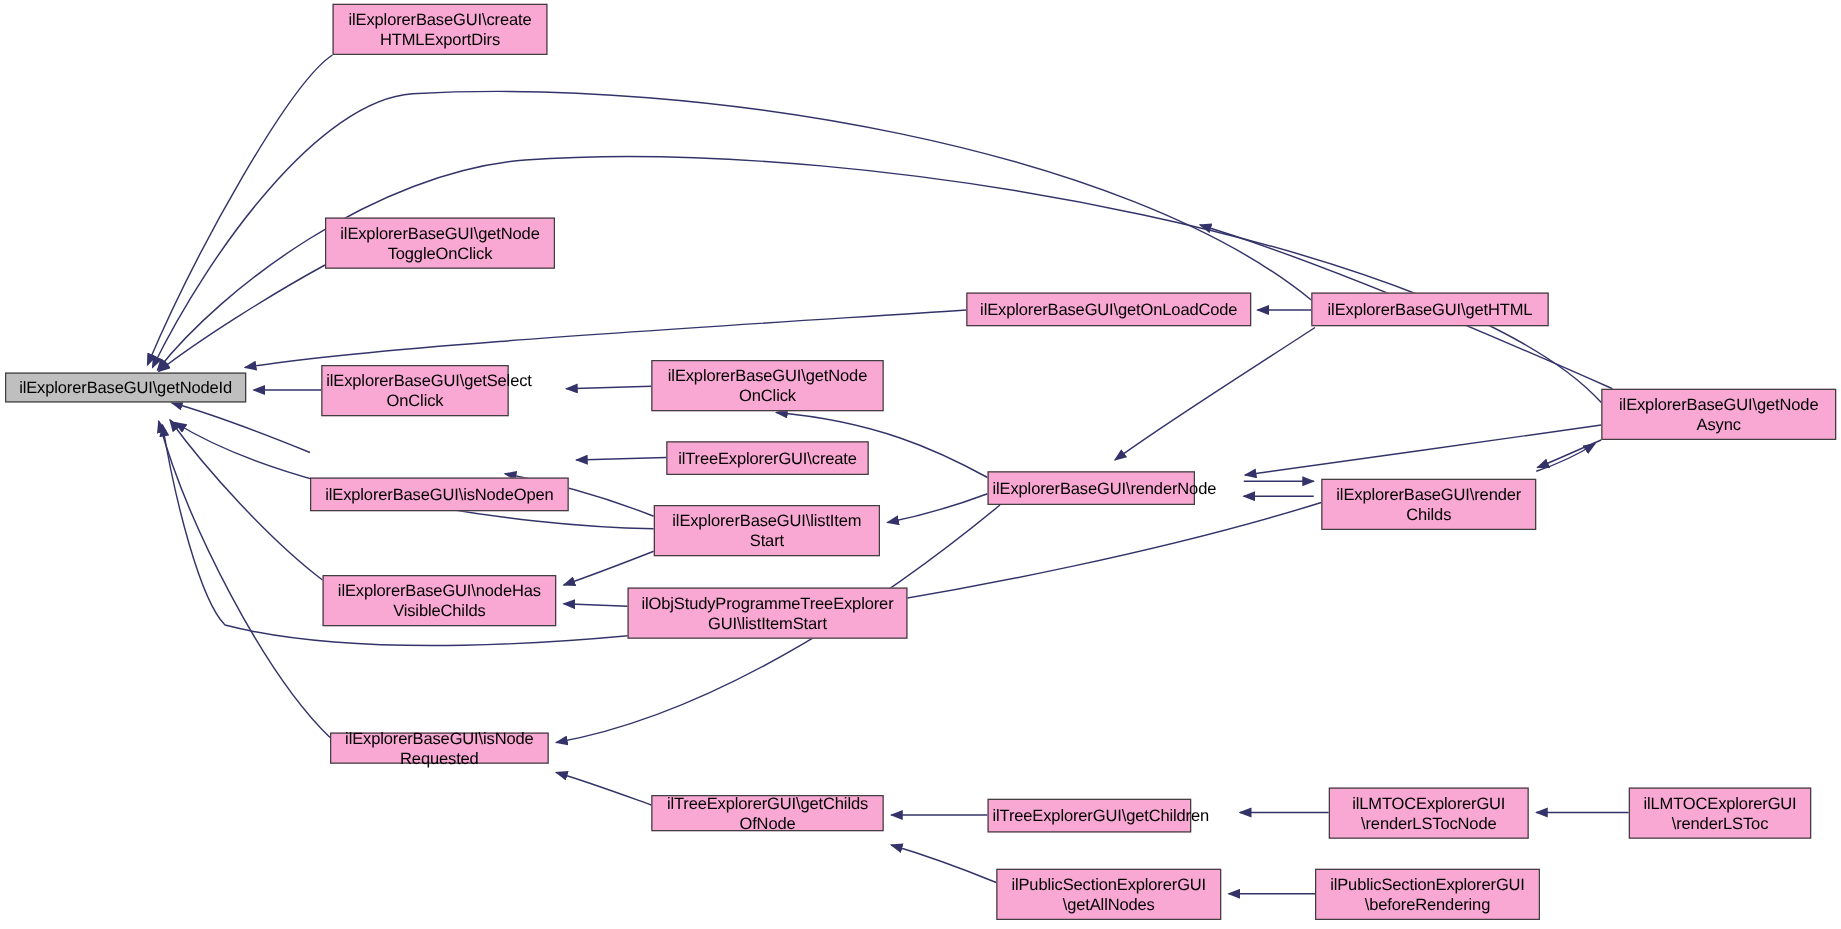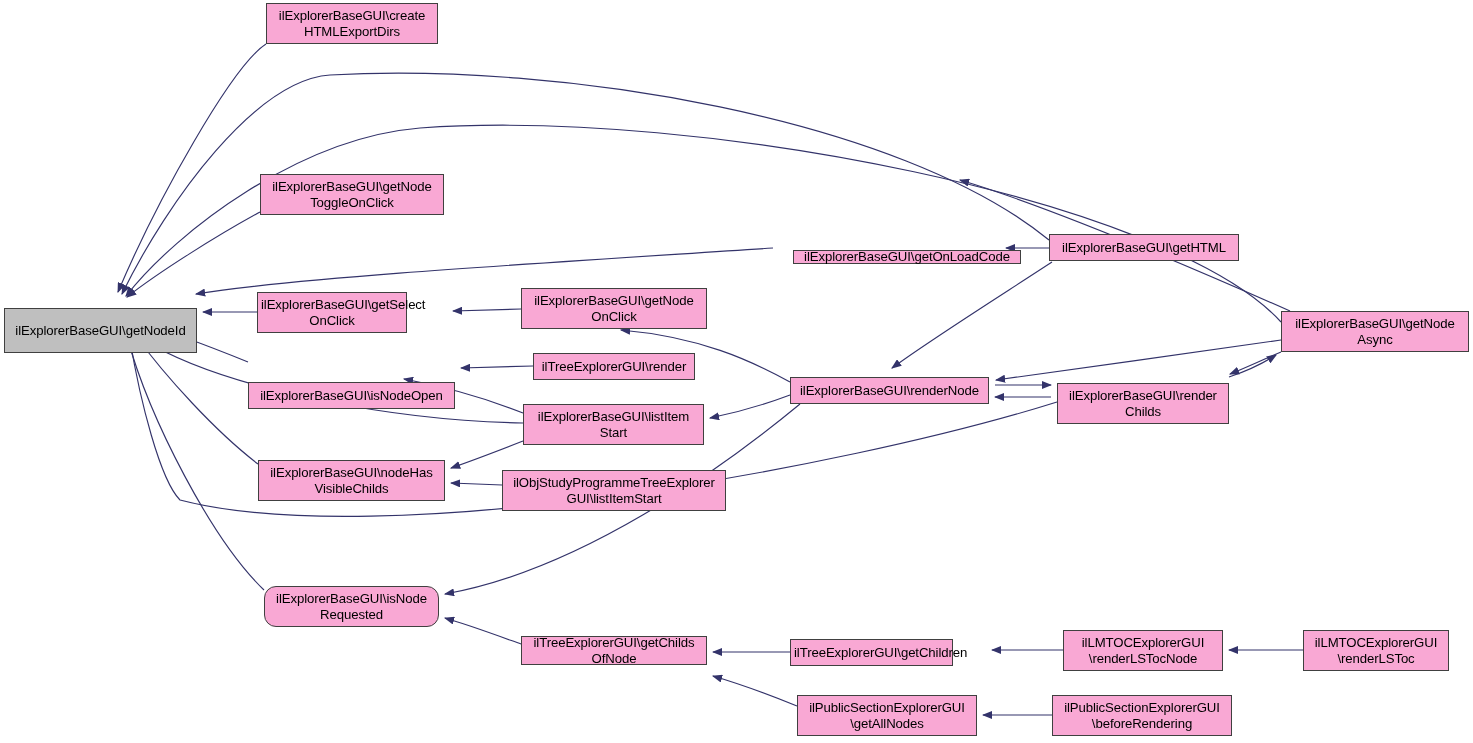--- a/index.html
+++ b/index.html
@@ -93,45 +93,45 @@
         <path d="M1229,377 C1250,370 1265,362 1276,355" fill="none" stroke="#33336a" stroke-width="1.15" marker-end="url(#arrowhead)"></path>
         <path d="M1281,352 C1262,360 1245,368 1230,374" fill="none" stroke="#33336a" stroke-width="1.15" marker-end="url(#arrowhead)"></path>
         <path d="M1281,340 C1200,352 1080,368 996,380" fill="none" stroke="#33336a" stroke-width="1.15" marker-end="url(#arrowhead)"></path>
         <path d="M1052,262 C1000,296 930,340 892,368" fill="none" stroke="#33336a" stroke-width="1.15" marker-end="url(#arrowhead)"></path>
         <path d="M1049,248 L1006,248" fill="none" stroke="#33336a" stroke-width="1.15" marker-end="url(#arrowhead)"></path>
         <path d="M1290,311 C1220,280 1060,210 960,180" fill="none" stroke="#33336a" stroke-width="1.15" marker-end="url(#arrowhead)"></path>
       </g>
   </svg>
 
   <div id="node-group">
-      <div class="gnode highlight" style="left: 4px; top: 308px; width: 193px; height: 45px;"><span class="gnode-label">ilExplorerBaseGUI\getNodeId</span></div>
+      <div class="gnode highlight" style="left: 4px; top: 298px; width: 193px; height: 24px;"><span class="gnode-label">ilExplorerBaseGUI\getNodeId</span></div>
       <div class="gnode" style="left: 266px; top: 3px; width: 172px; height: 41px;"><span class="gnode-label">ilExplorerBaseGUI\create
 HTMLExportDirs</span></div>
       <div class="gnode" style="left: 260px; top: 174px; width: 184px; height: 41px;"><span class="gnode-label">ilExplorerBaseGUI\getNode
 ToggleOnClick</span></div>
-      <div class="gnode" style="left: 773px; top: 250px; width: 228px; height: 14px; margin-left: 20px;"><span class="gnode-label">ilExplorerBaseGUI\getOnLoadCode</span></div>
+      <div class="gnode" style="left: 773px; top: 234px; width: 228px; height: 27px;"><span class="gnode-label">ilExplorerBaseGUI\getOnLoadCode</span></div>
       <div class="gnode" style="left: 1049px; top: 234px; width: 190px; height: 27px;"><span class="gnode-label">ilExplorerBaseGUI\getHTML</span></div>
       <div class="gnode" style="left: 257px; top: 292px; width: 150px; height: 41px;"><span class="gnode-label">ilExplorerBaseGUI\getSelect
 OnClick</span></div>
       <div class="gnode" style="left: 521px; top: 288px; width: 186px; height: 41px;"><span class="gnode-label">ilExplorerBaseGUI\getNode
 OnClick</span></div>
       <div class="gnode" style="left: 1281px; top: 311px; width: 188px; height: 41px;"><span class="gnode-label">ilExplorerBaseGUI\getNode
 Async</span></div>
       <div class="gnode" style="left: 248px; top: 356px; width: 207px; height: 27px; margin-top: 26px;"><span class="gnode-label">ilExplorerBaseGUI\isNodeOpen</span></div>
-      <div class="gnode" style="left: 533px; top: 353px; width: 162px; height: 27px;"><span class="gnode-label">ilTreeExplorerGUI\render</span></div>
-      <div class="gnode" style="left: 790px; top: 377px; width: 199px; height: 27px;"><span class="gnode-label">ilExplorerBaseGUI\renderNode</span></div>
+      <div class="gnode" style="left: 533px; top: 353px; width: 162px; height: 27px;"><span class="gnode-label">ilTreeExplorerGUI\create</span></div>
+      <div class="gnode" style="left: 790px; top: 377px; width: 166px; height: 27px;"><span class="gnode-label">ilExplorerBaseGUI\renderNode</span></div>
       <div class="gnode" style="left: 1057px; top: 367px; width: 172px; height: 41px; margin-top: 16px;"><span class="gnode-label">ilExplorerBaseGUI\render
 Childs</span></div>
       <div class="gnode" style="left: 523px; top: 404px; width: 181px; height: 41px;"><span class="gnode-label">ilExplorerBaseGUI\listItem
 Start</span></div>
       <div class="gnode" style="left: 258px; top: 460px; width: 187px; height: 41px;"><span class="gnode-label">ilExplorerBaseGUI\nodeHas
 VisibleChilds</span></div>
       <div class="gnode" style="left: 502px; top: 470px; width: 224px; height: 41px; text-align: center;"><span class="gnode-label">ilObjStudyProgrammeTreeExplorer
 GUI\listItemStart</span></div>
-      <div class="gnode" style="left: 264px; top: 586px; width: 175px; height: 41px; border-radius: 12px;"><span class="gnode-label">ilExplorerBaseGUI\isNode
+      <div class="gnode" style="left: 264px; top: 586px; width: 175px; height: 25px;"><span class="gnode-label">ilExplorerBaseGUI\isNode
 Requested</span></div>
       <div class="gnode" style="left: 521px; top: 636px; width: 186px; height: 29px;"><span class="gnode-label">ilTreeExplorerGUI\getChilds
 OfNode</span></div>
       <div class="gnode" style="left: 790px; top: 639px; width: 163px; height: 27px;"><span class="gnode-label">ilTreeExplorerGUI\getChildren</span></div>
       <div class="gnode" style="left: 1063px; top: 630px; width: 160px; height: 41px;"><span class="gnode-label">ilLMTOCExplorerGUI
 \renderLSTocNode</span></div>
       <div class="gnode" style="left: 1303px; top: 630px; width: 146px; height: 41px;"><span class="gnode-label">ilLMTOCExplorerGUI
 \renderLSToc</span></div>
       <div class="gnode" style="left: 797px; top: 695px; width: 180px; height: 41px;"><span class="gnode-label">ilPublicSectionExplorerGUI
 \getAllNodes</span></div>

